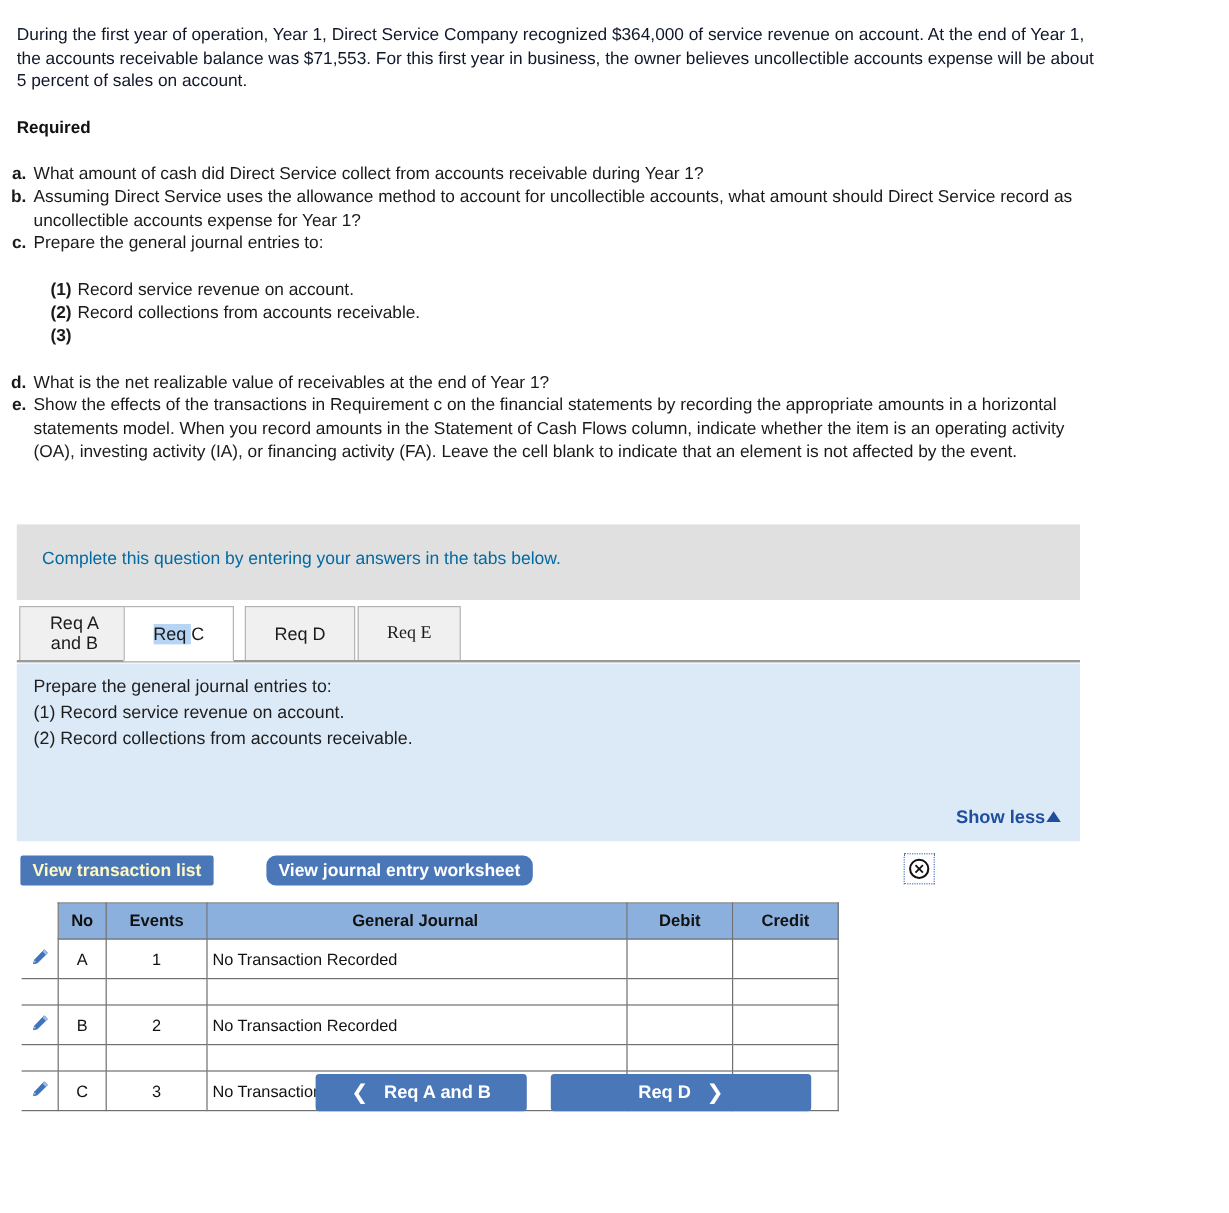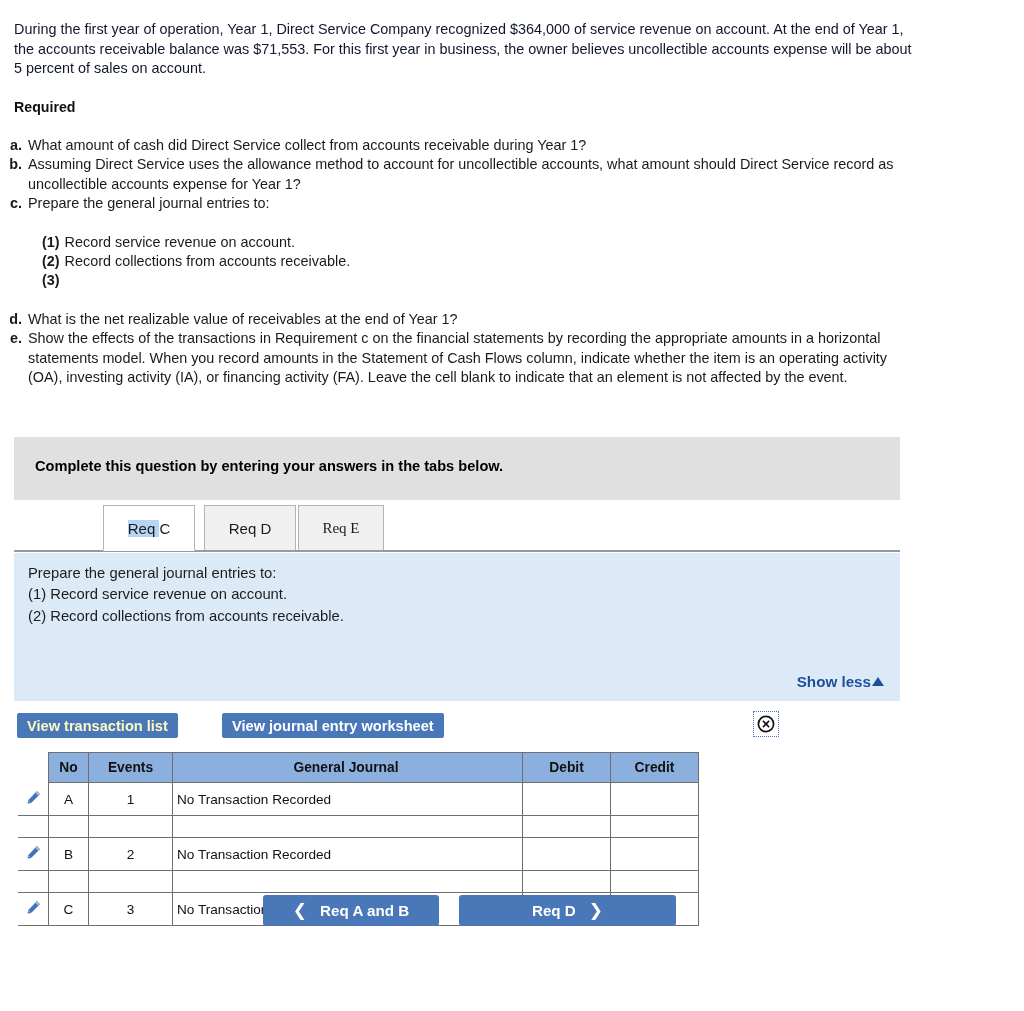--- a/index.html
+++ b/index.html
@@ -80,22 +80,22 @@
     width: 886px;
     height: 63px;
     background: #e0e0e0;
     box-sizing: border-box;
   }
   #complete-banner-text {
     position: absolute;
     left: 21px;
     top: 21px;
     font-size: 14.6px;
-    font-weight: bold;
-    color: #000000;
+    font-weight: normal;
+    color: #0369a1;
   }
 
   
   #tab-strip {
     position: absolute;
     left: 16px;
     top: 505px;
     height: 46px;
     width: 884px;
   }
@@ -204,21 +204,21 @@
     top: 713px;
     height: 25px;
     padding: 0 10px;
     background: #4a77b8;
     color: #ffffff;
     font-size: 14.6px;
     font-weight: bold;
     display: flex;
     align-items: center;
     border: none;
-    border-radius: 2px;
+    border-radius: 8px;
     cursor: pointer;
     font-family: "Liberation Sans", sans-serif;
   }
 
   
   #close-icon-wrap {
     position: absolute;
     left: 753px;
     top: 711px;
     width: 26px;
@@ -363,20 +363,26 @@
       <span class="req-text">Show the effects of the transactions in Requirement c on the financial statements by recording the appropriate amounts in a horizontal statements model. When you record amounts in the Statement of Cash Flows column, indicate whether the item is an operating activity (OA), investing activity (IA), or financing activity (FA). Leave the cell blank to indicate that an element is not affected by the event.</span>
     </div>
   </div>
 </div>
 
 <div id="complete-banner">
   <div id="complete-banner-text">Complete this question by entering your answers in the tabs below.</div>
 </div>
 
 <div id="tab-strip">
+  <div class="tab" id="tab-reqab">
+    <span>
+      <span class="tab-label-line">Req A</span>
+      <span class="tab-label-line">and B</span>
+    </span>
+  </div>
   <div class="tab active" id="tab-reqc">
     <span>
       <span class="sel-hl">Req </span><span>C</span>
     </span>
   </div>
   <div class="tab" id="tab-reqd">
     <span>Req D</span>
   </div>
   <div class="tab" id="tab-reqe">
     <span>Req E</span>

